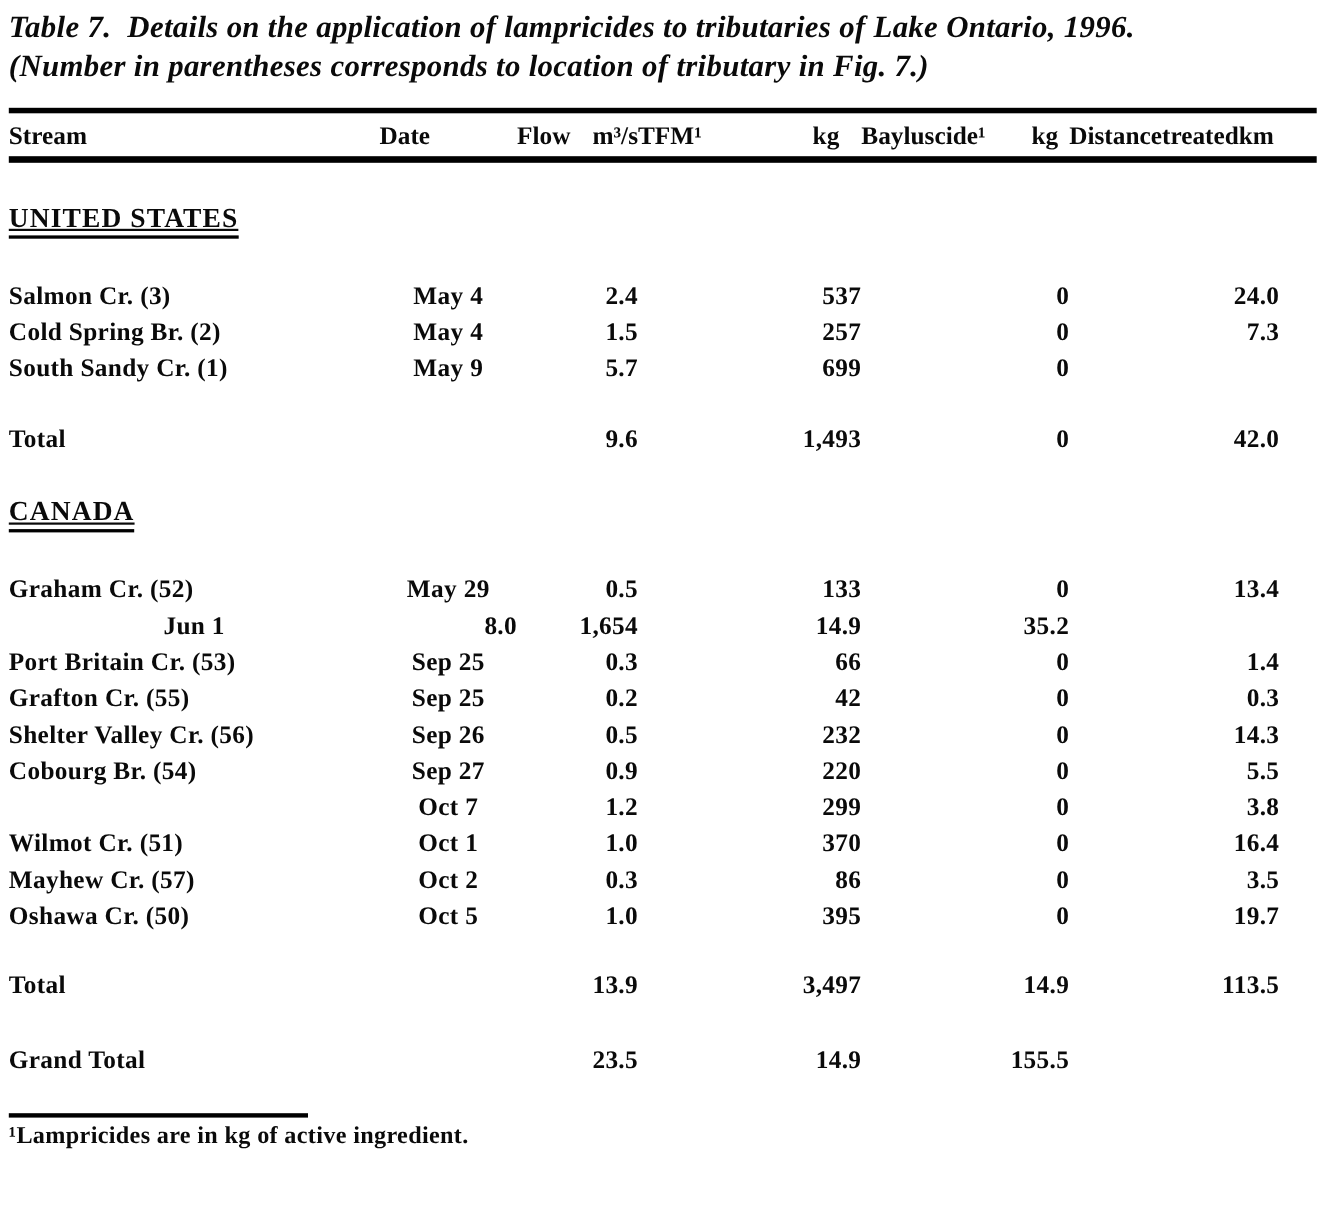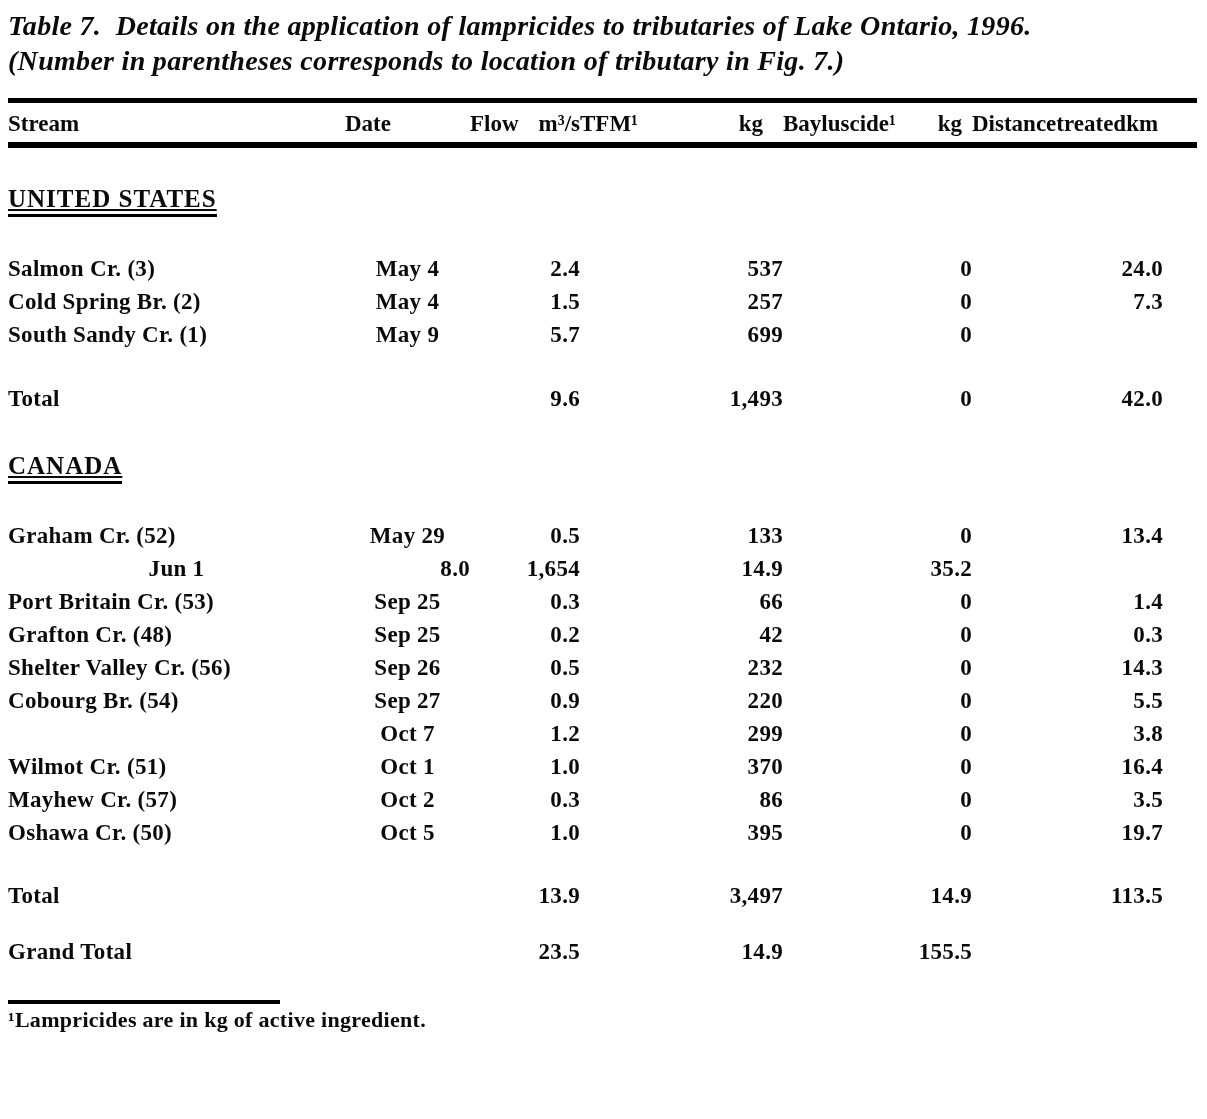--- a/index.html
+++ b/index.html
@@ -69,21 +69,21 @@
   .rows { margin-top: 39px; }
   .row {
     font-size: 23px;
     line-height: 33px;
     letter-spacing: 0.3px;
   }
   .cell.num { text-align: right; }
   .c-date { padding-left: 0; text-align: center; }
   .total-row { margin-top: 31px; }
   .canada-total { margin-top: 30px; }
-  .grand-total { margin-top: 23px; }
+  .grand-total { margin-top: 35px; }
   .footnote-rule {
     height: 4px;
     width: 272px;
     margin-top: 32px;
   }
   .footnote {
     font-size: 22px;
     line-height: 32px;
     letter-spacing: 0.3px;
   }
@@ -192,21 +192,21 @@
   <div class="grid row">
     <div class="cell c-stream">Port Britain Cr. (53)</div>
     <div class="cell c-date">Sep 25</div>
     <div class="cell num">0.3</div>
     <div class="cell num">66</div>
     <div class="cell num">0</div>
     <div class="cell num">1.4</div>
   </div>
 
   <div class="grid row">
-    <div class="cell c-stream">Grafton Cr. (48)</div>
+    <div class="cell c-stream">Grafton Cr. (55)</div>
     <div class="cell c-date">Sep 25</div>
     <div class="cell num">0.2</div>
     <div class="cell num">42</div>
     <div class="cell num">0</div>
     <div class="cell num">0.3</div>
   </div>
 
   <div class="grid row">
     <div class="cell c-stream">Shelter Valley Cr. (56)</div>
     <div class="cell c-date">Sep 26</div>

